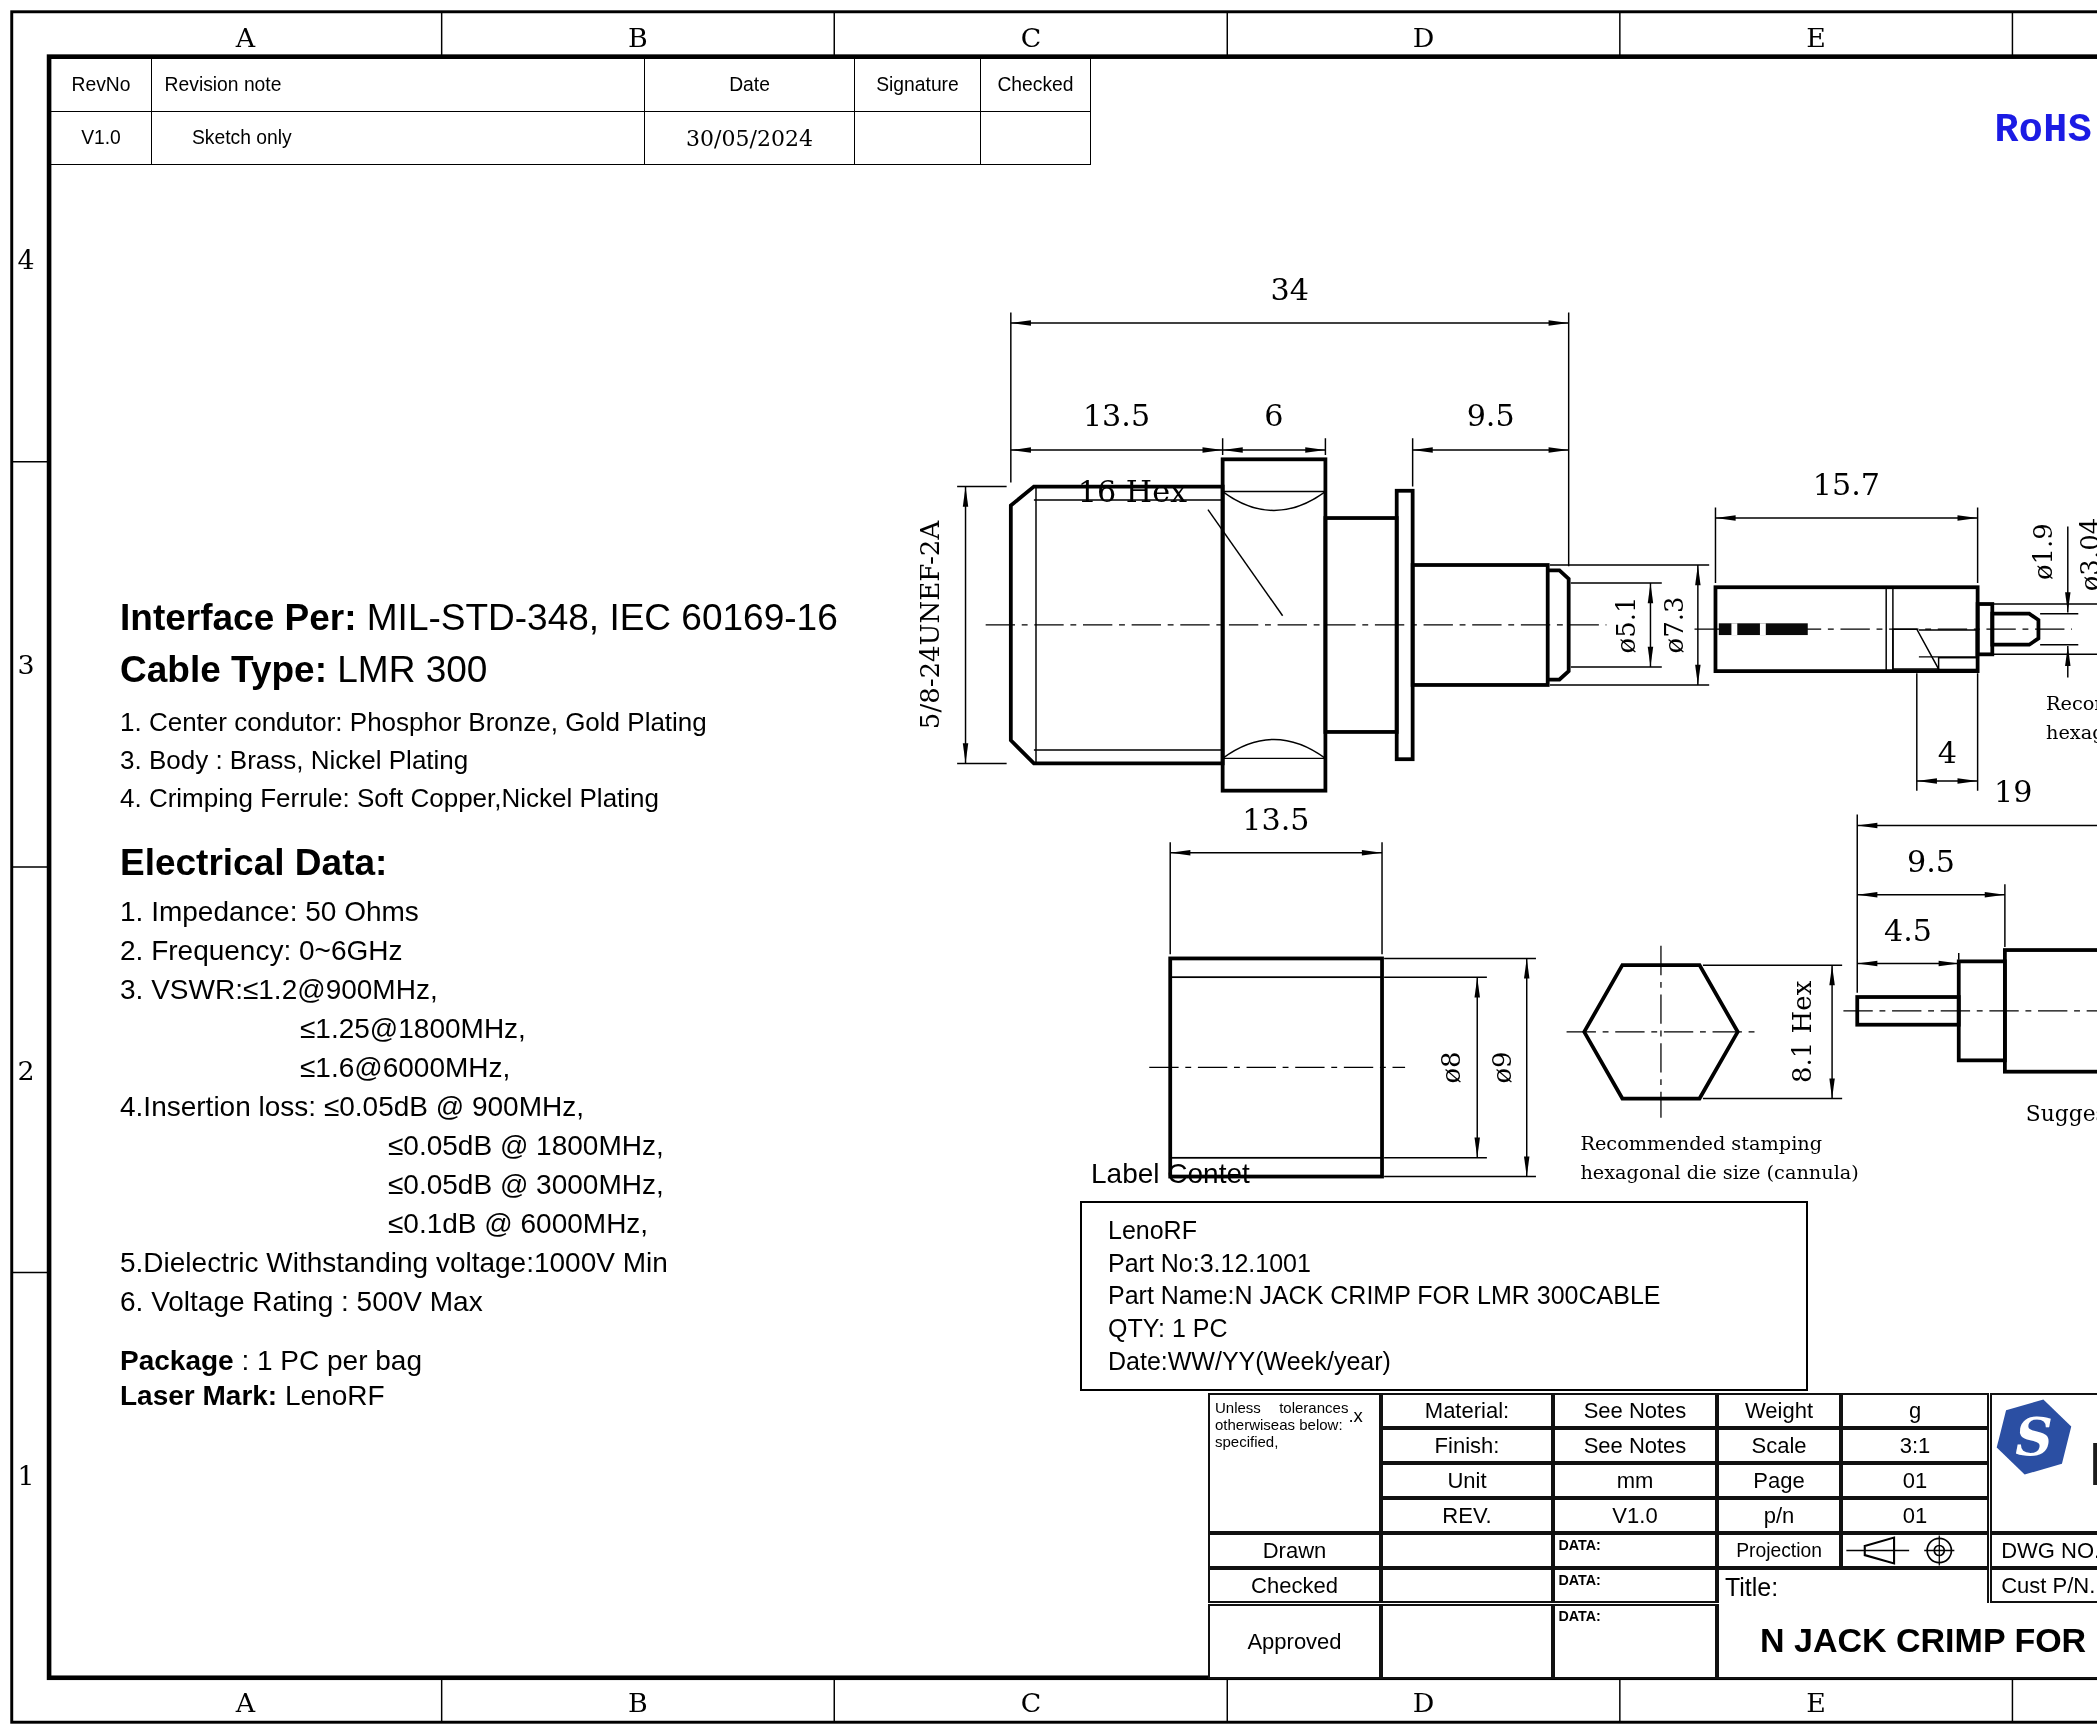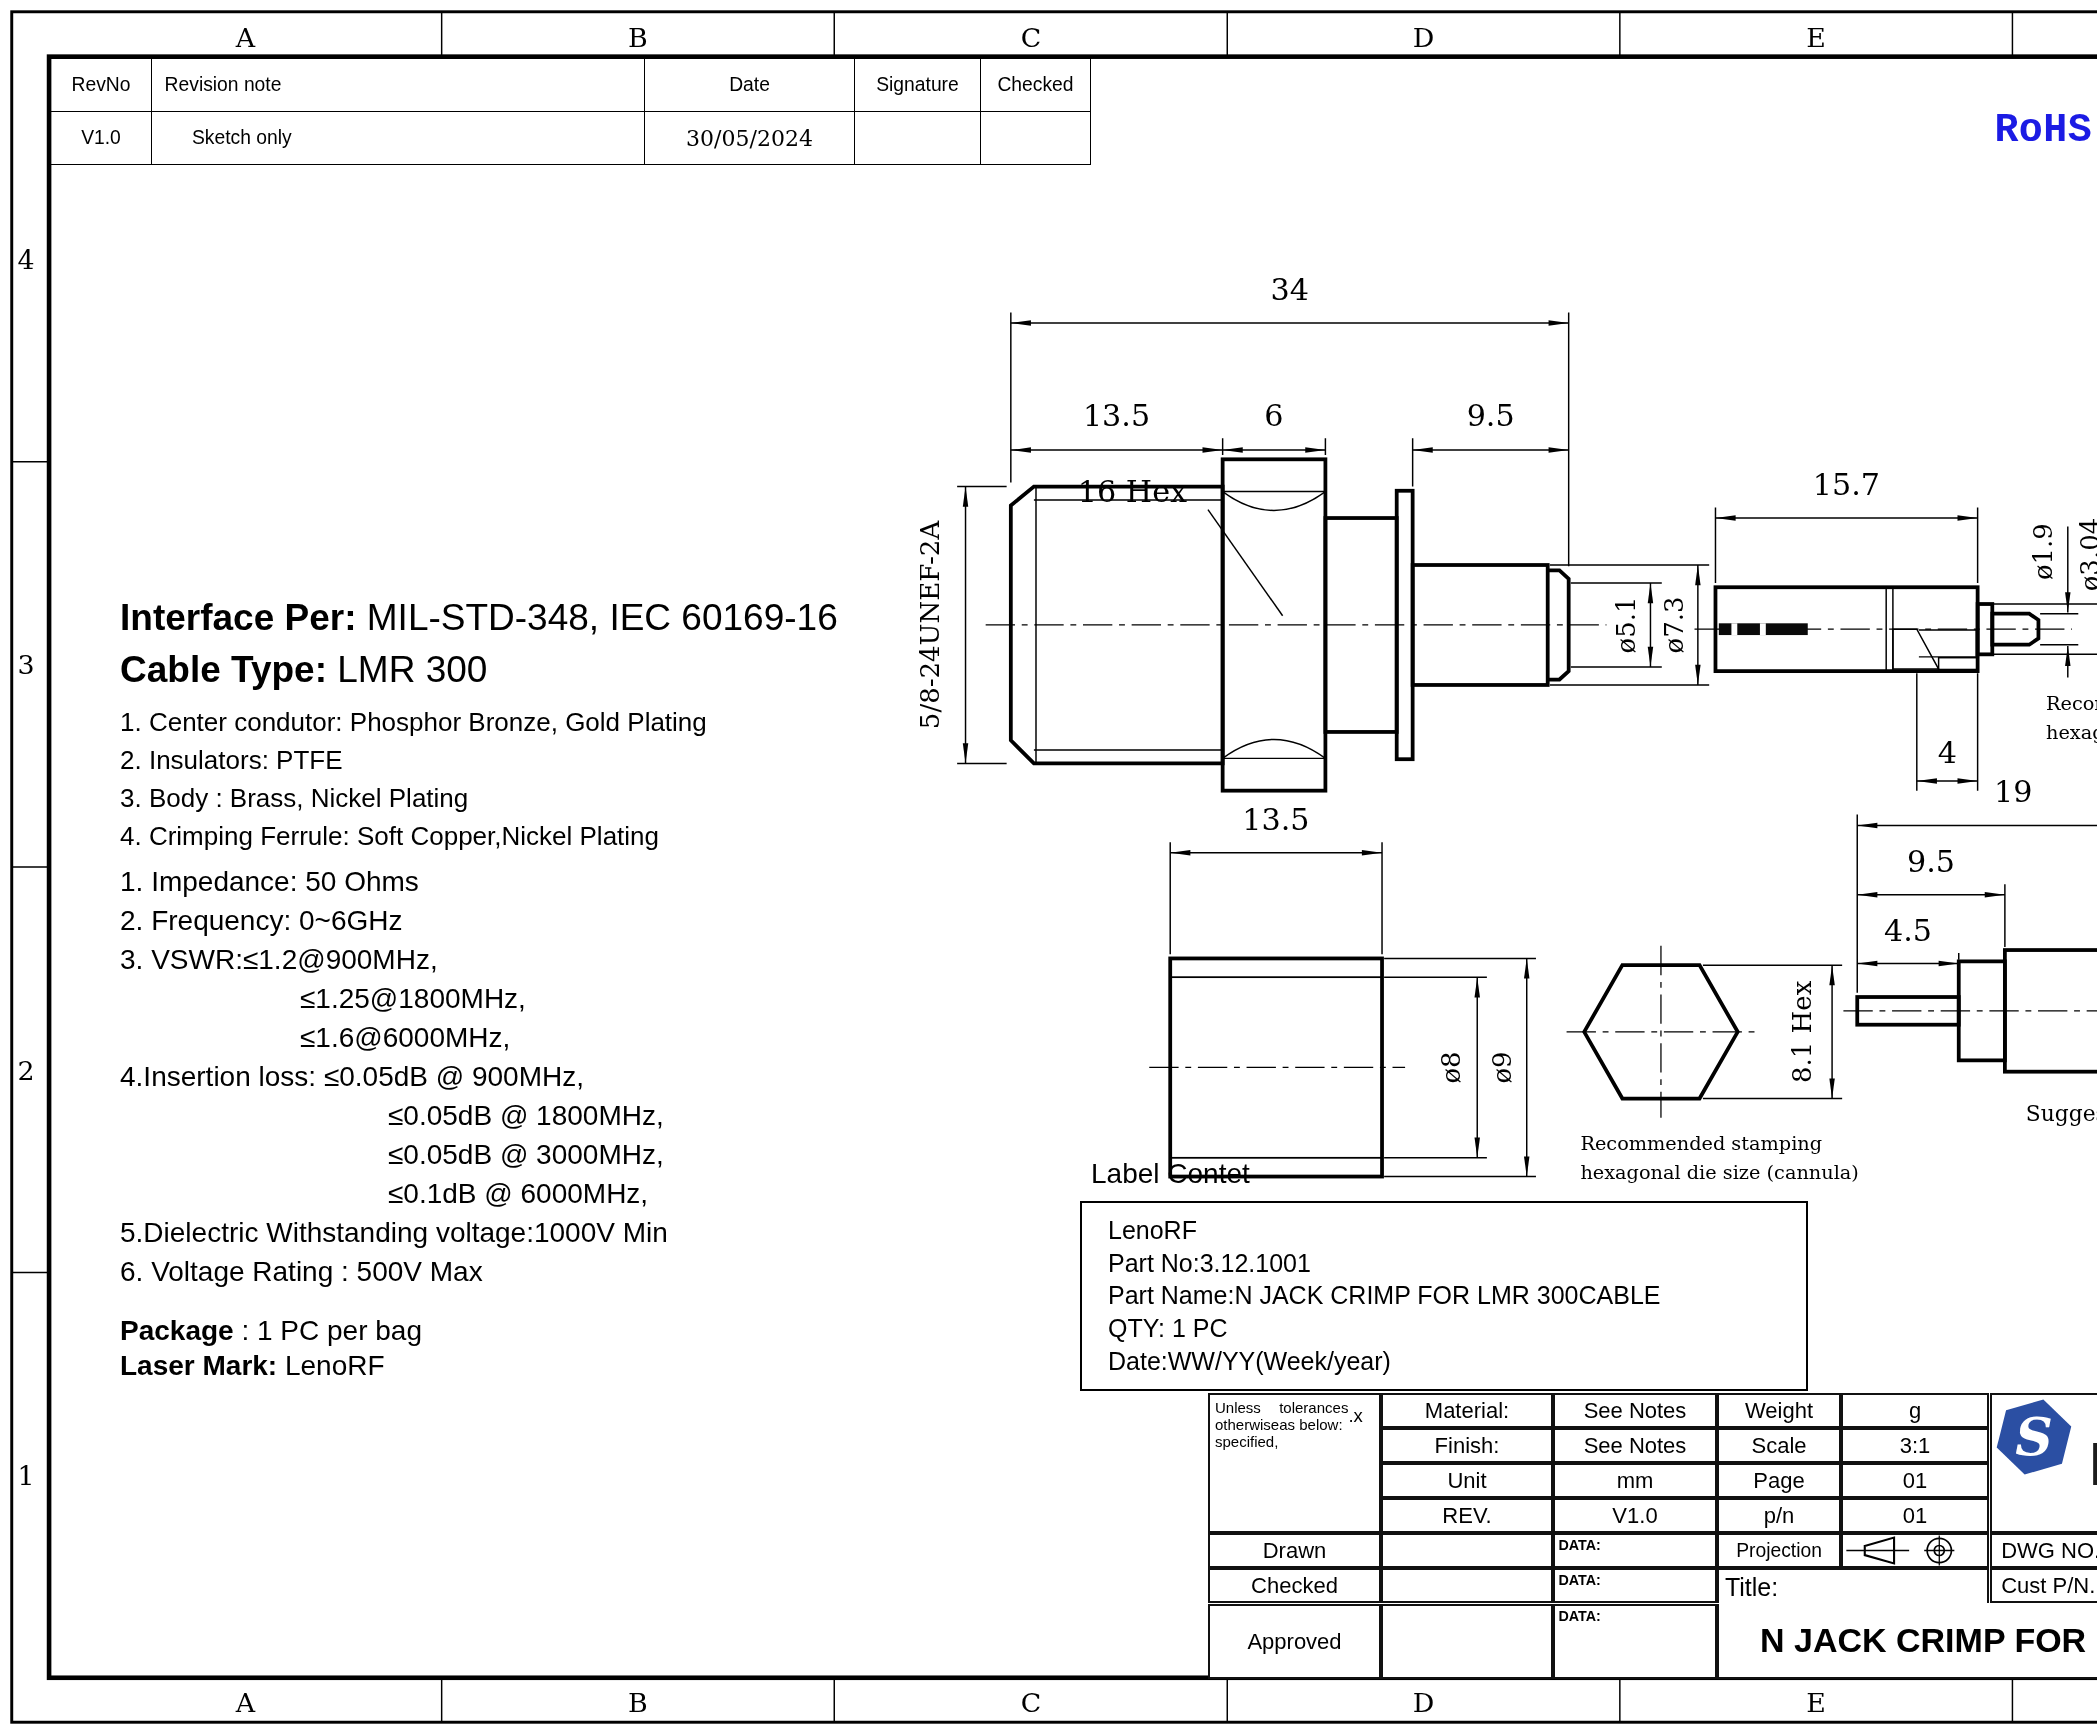--- a/index.html
+++ b/index.html
@@ -269,24 +269,24 @@
     <div class="rt-c"></div>
   </div>
 
   <div id="rohs" class="abs">RoHS Compliant.</div>
 
   <div id="specs" class="abs">
     <div class="sp-row"><b>Interface Per:</b><span> MIL-STD-348, IEC 60169-16</span></div>
     <div class="sp-row" style="margin-top:7.6px"><b>Cable Type:</b><span> LMR 300</span></div>
     <div style="margin-top:11px">
       <div class="sp-i">1. Center condutor: Phosphor Bronze, Gold Plating</div>
-      <div class="sp-i">2. Insulators: PTFE</div>
       <div class="sp-i">3. Body : Brass, Nickel Plating</div>
       <div class="sp-i">4. Crimping Ferrule: Soft Copper,Nickel Plating</div>
     </div>
+    <div class="sp-h" style="margin-top:24px">Electrical Data:</div>
     <div style="margin-top:7.6px">
       <div class="sp-e">1. Impedance: 50 Ohms</div>
       <div class="sp-e">2. Frequency: 0~6GHz</div>
       <div class="sp-e">3. VSWR:≤1.2@900MHz,</div>
       <div class="sp-e ind1">≤1.25@1800MHz,</div>
       <div class="sp-e ind1">≤1.6@6000MHz,</div>
       <div class="sp-e">4.Insertion loss: ≤0.05dB @ 900MHz,</div>
       <div class="sp-e ind2">≤0.05dB @ 1800MHz,</div>
       <div class="sp-e ind2">≤0.05dB @ 3000MHz,</div>
       <div class="sp-e ind2">≤0.1dB @ 6000MHz,</div>

